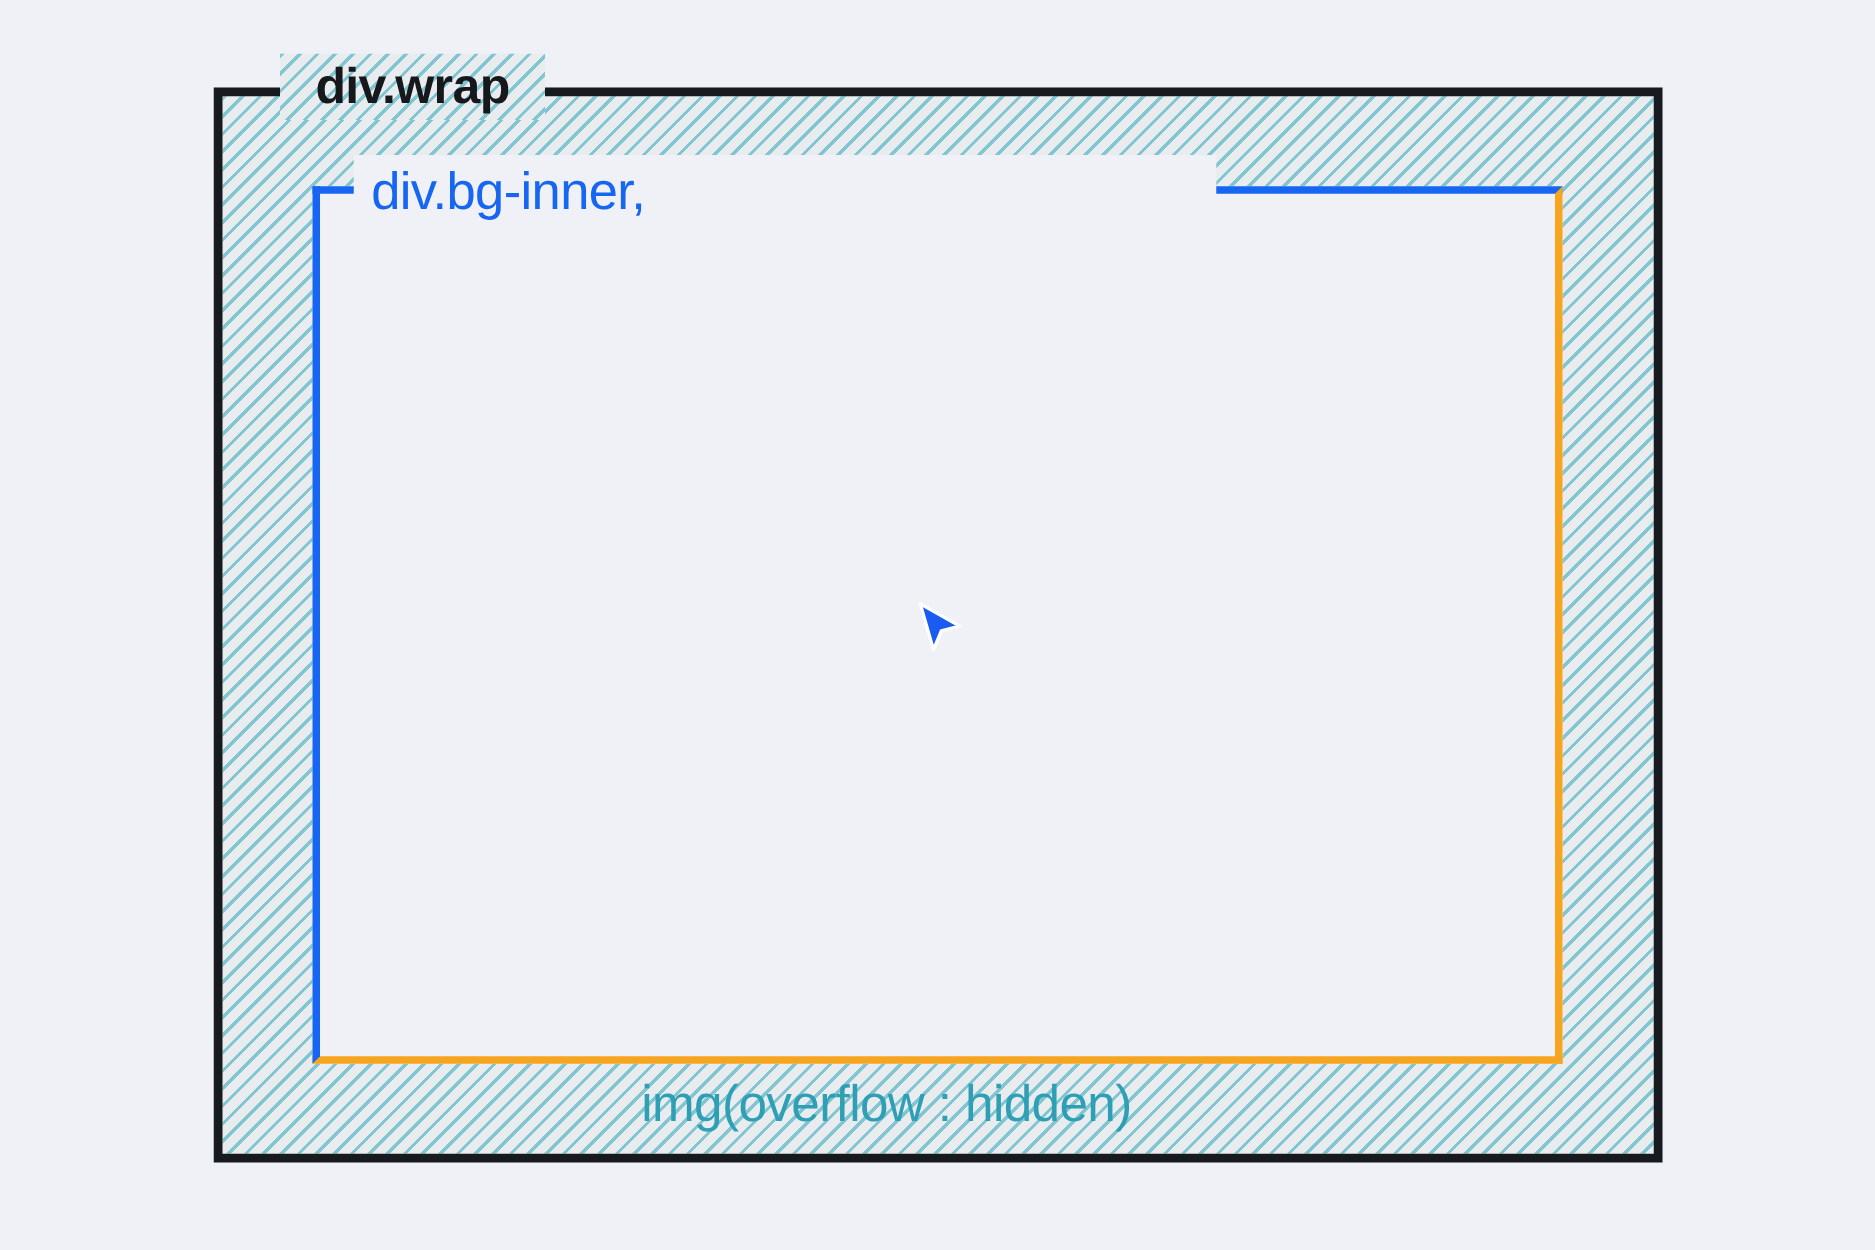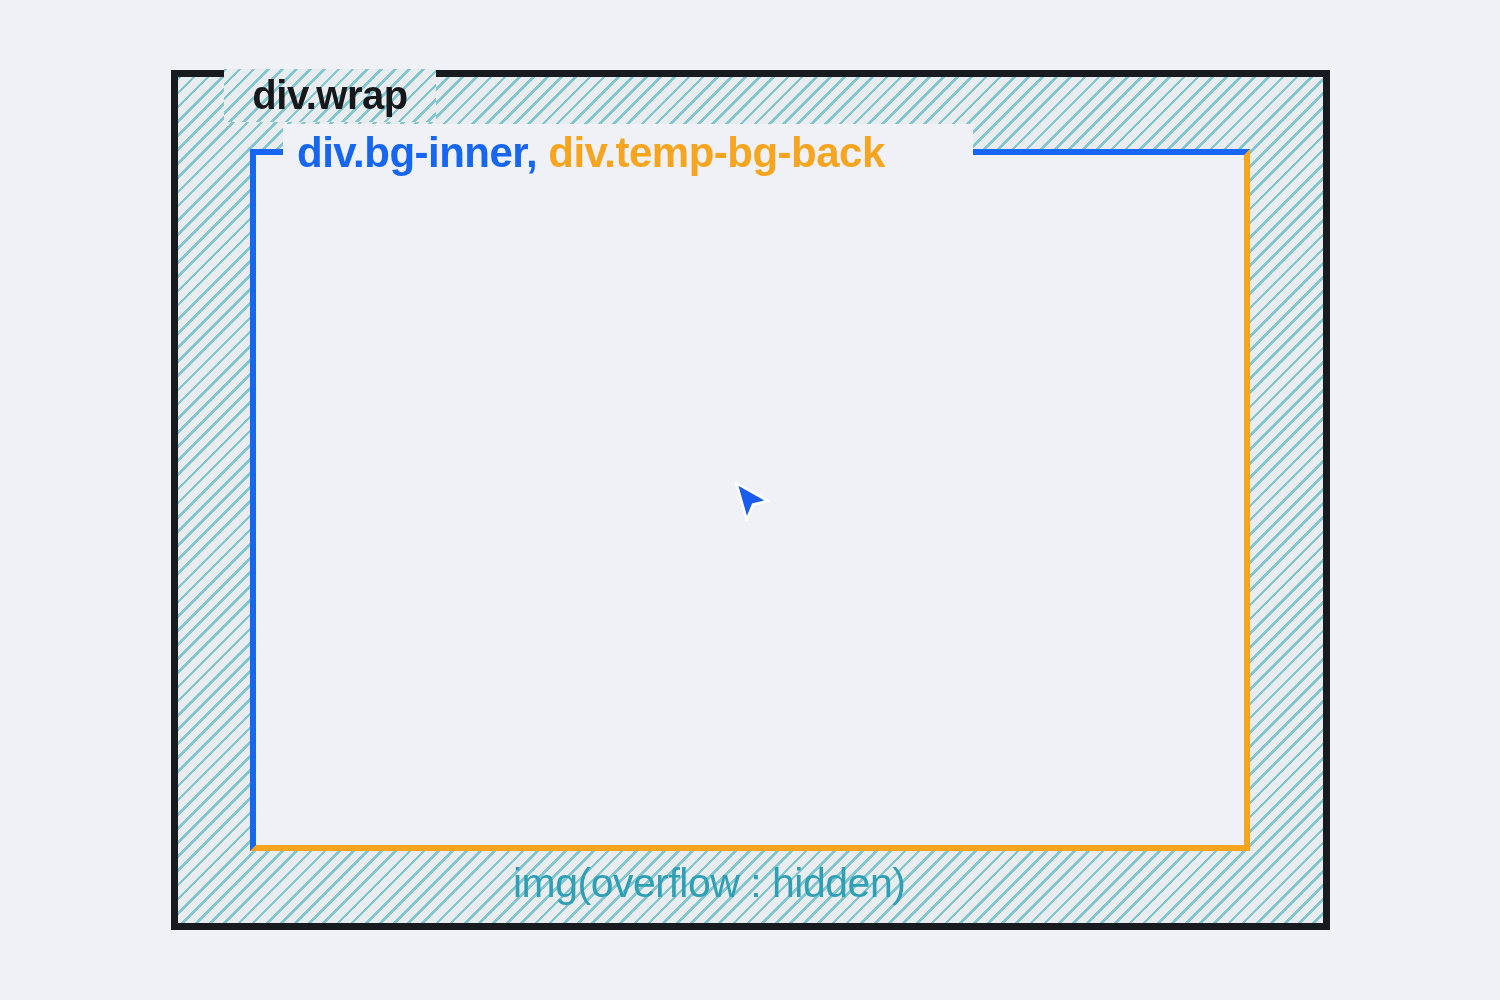--- a/index.html
+++ b/index.html
@@ -51,30 +51,29 @@
     background: var(--page-bg);
   }
   .wrap-label {
     position: absolute;
     left: 224px; top: 43px;
     width: 212px; height: 53px;
     display: flex; align-items: center; justify-content: center;
     font-size: 40px; font-weight: 600;
     letter-spacing: -0.5px;
     color: var(--wrap-text);
-    margin-top: 26px;
   }
   .inner-label {
     position: absolute;
     left: 283px; top: 124px;
     width: 690px; height: 57px;
     background: var(--page-bg);
     display: flex; align-items: center;
     padding-left: 14px;
-    font-size: 42px; font-weight: 700;
+    font-size: 42px; font-weight: 400;
     letter-spacing: -0.5px;
     white-space: pre;
   }
   .t-blue   { color: var(--inner-blue); }
   .t-orange { color: var(--inner-orange); }
   .overflow-label {
     position: absolute;
     left: 513px; top: 860px;
     font-size: 41px; font-weight: 400;
     letter-spacing: -0.5px;
@@ -99,21 +98,21 @@
 
   <div class="wrap-box hatch"></div>
 
   <div class="inner-box"></div>
 
   <div class="wrap-label hatch">
     <span>div.wrap</span>
   </div>
 
   <div class="inner-label">
-    <span class="t-blue">div.bg-inner, </span><span class="t-orange">div.temp-bg-back</span>
+    <span class="t-blue">div.bg-inner, </span>
   </div>
 
   <div class="overflow-label">img(overflow : hidden)</div>
 
   <svg class="cursor" viewBox="0 0 36 40" aria-hidden="true">
     <path d="M 3 2 L 33 19 L 19 22.5 L 13 37 Z"></path>
   </svg>
 
 </div>
 

